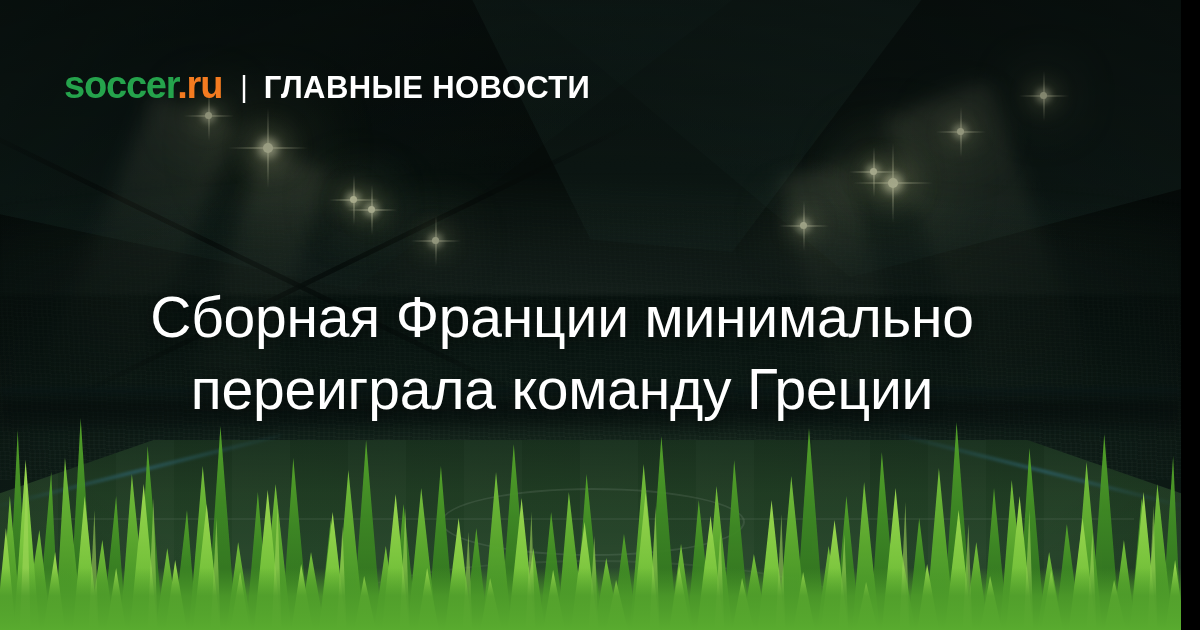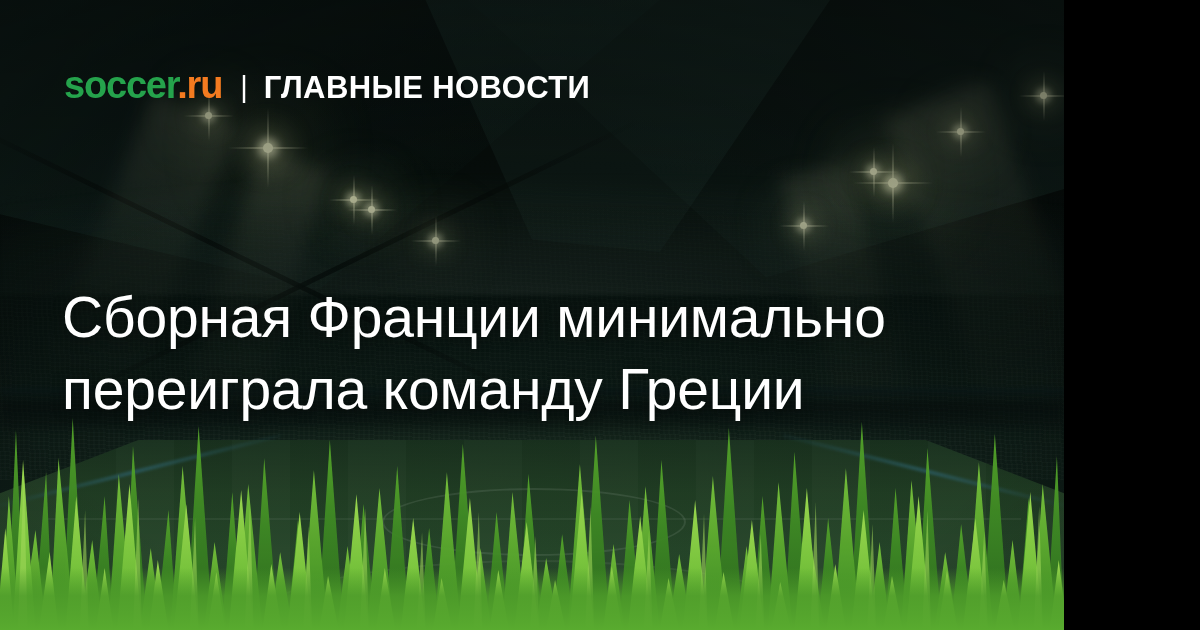--- a/index.html
+++ b/index.html
@@ -3,21 +3,21 @@
 <meta charset="utf-8">
 <title>soccer.ru</title>
 <style>
   html, body {
     margin: 0;
     padding: 0;
     background: #000;
   }
   #card {
     position: relative;
-    width: 1064px;
+    width: 1181px;
     height: 630px;
     overflow: hidden;
     font-family: "Liberation Sans", "DejaVu Sans", sans-serif;
     background: #0d1a14;
   }
 
   
   .bg-layer {
     position: absolute;
     inset: 0;
@@ -276,20 +276,21 @@
     position: absolute;
     left: 62px;
     top: 244px;
     width: 1000px;
     color: #ffffff;
     font-size: 57px;
     font-weight: 400;
     line-height: 1.26;
     letter-spacing: -0.2px;
     text-shadow: 0 2px 14px rgba(0,0,0,.45);
+    text-align: center;
   }
 </style>
 </head>
 <body>
 
 <div id="card">
 
   <div class="bg-layer" id="bg-base"></div>
   <div class="bg-layer" id="bg-roof-left"></div>
   <div class="bg-layer" id="bg-roof-right"></div>

